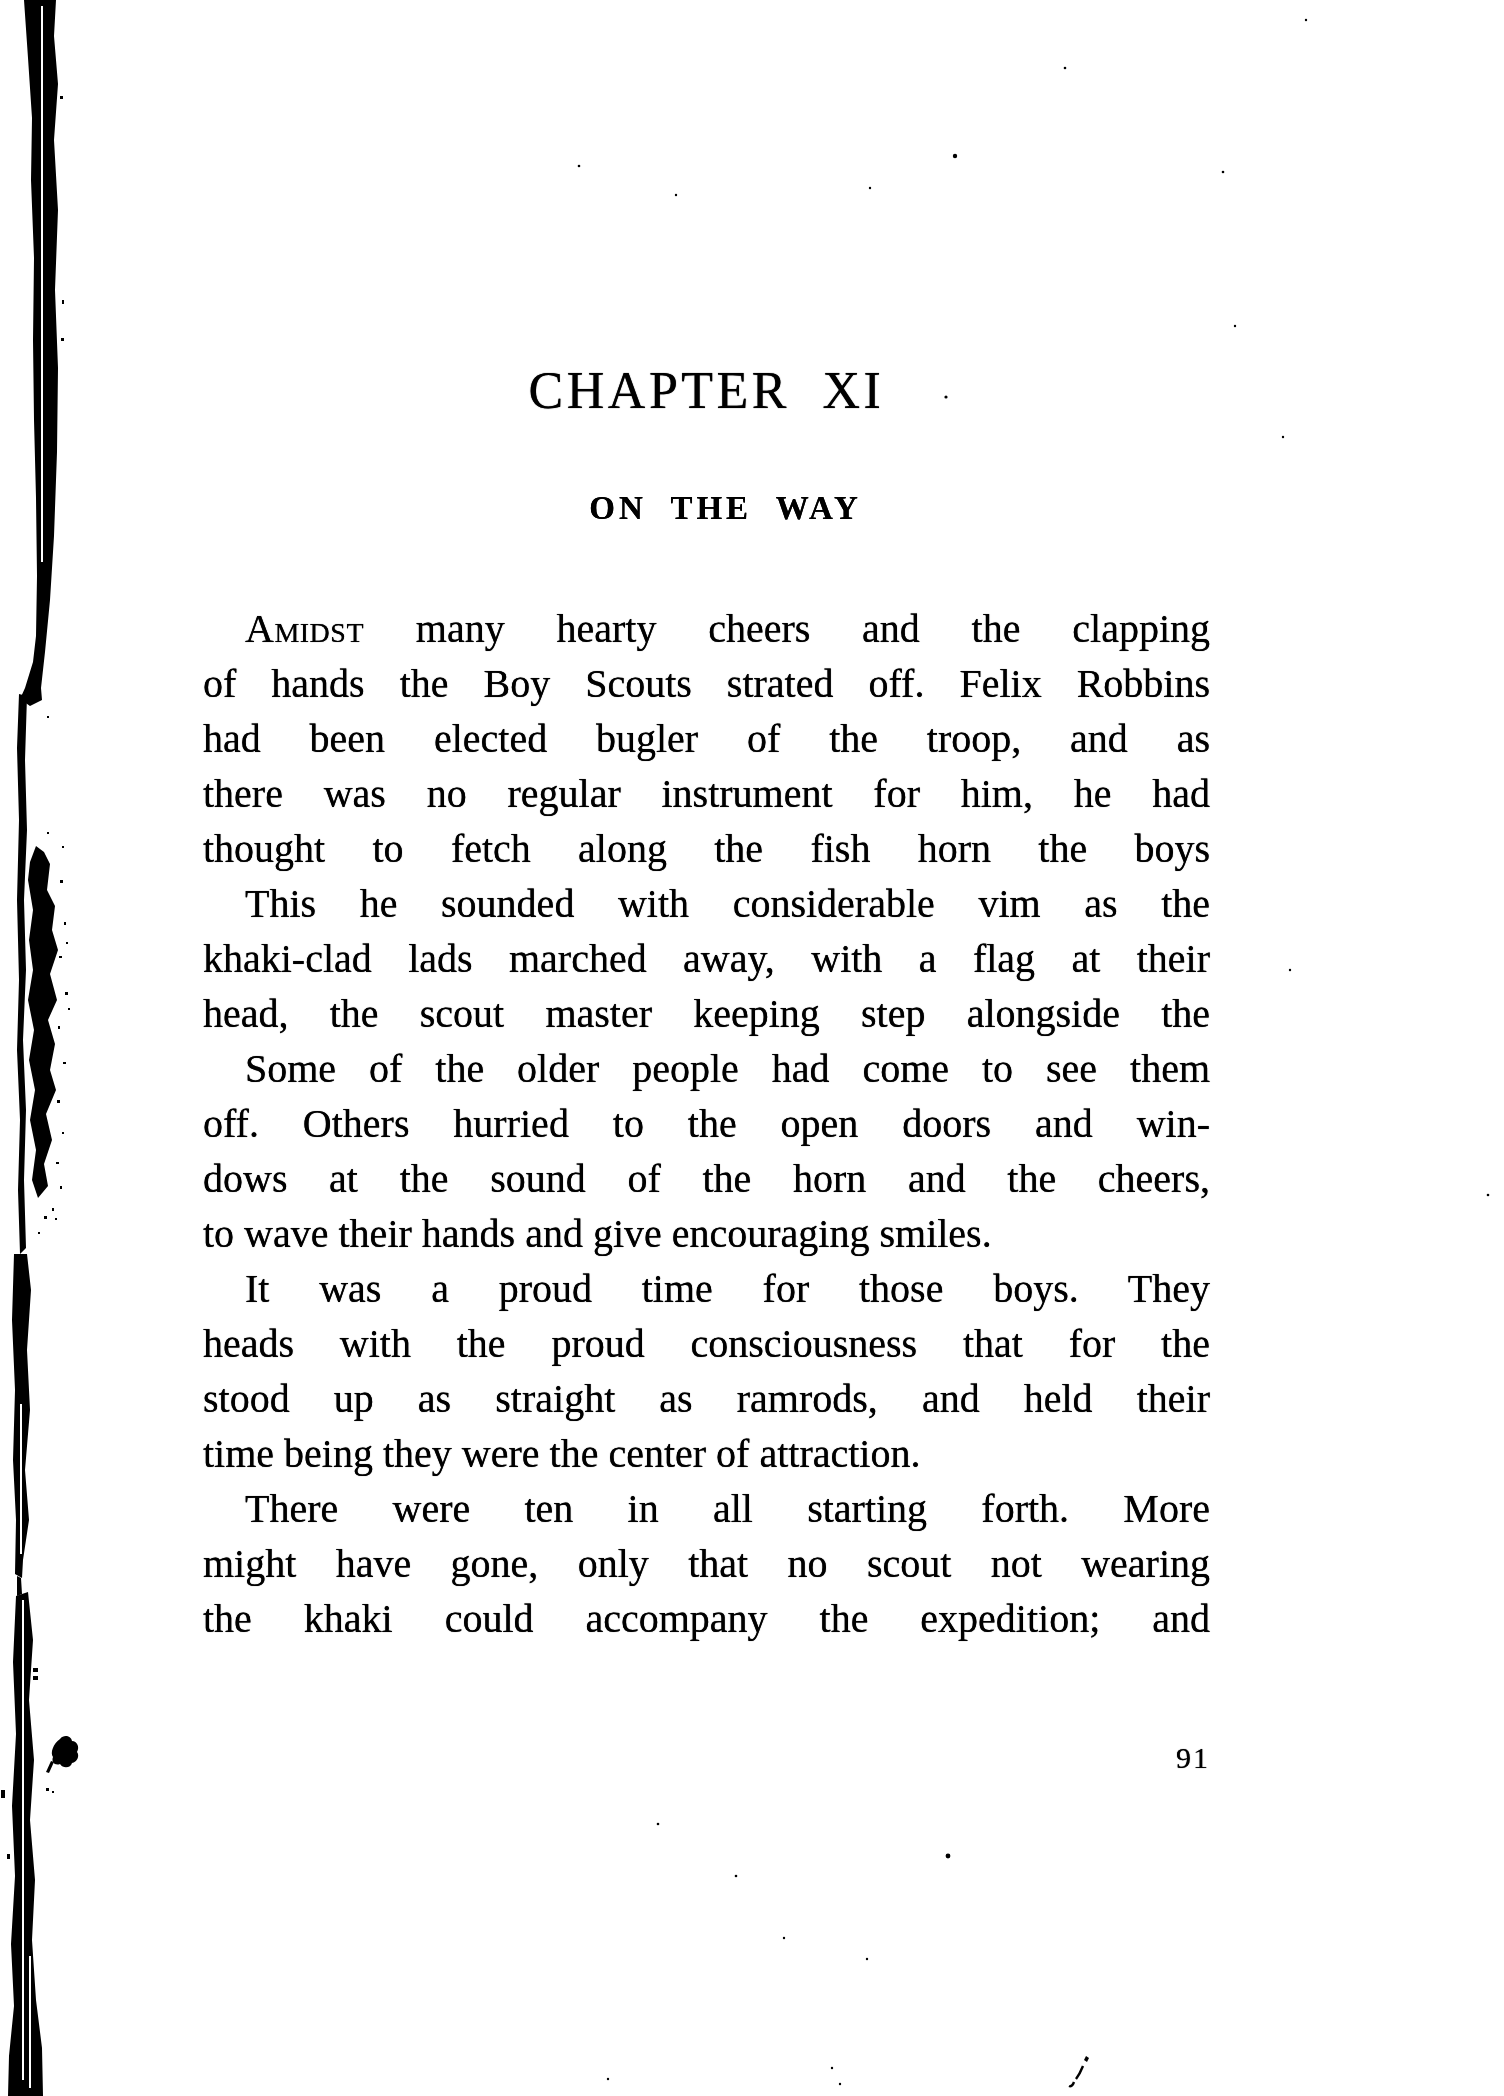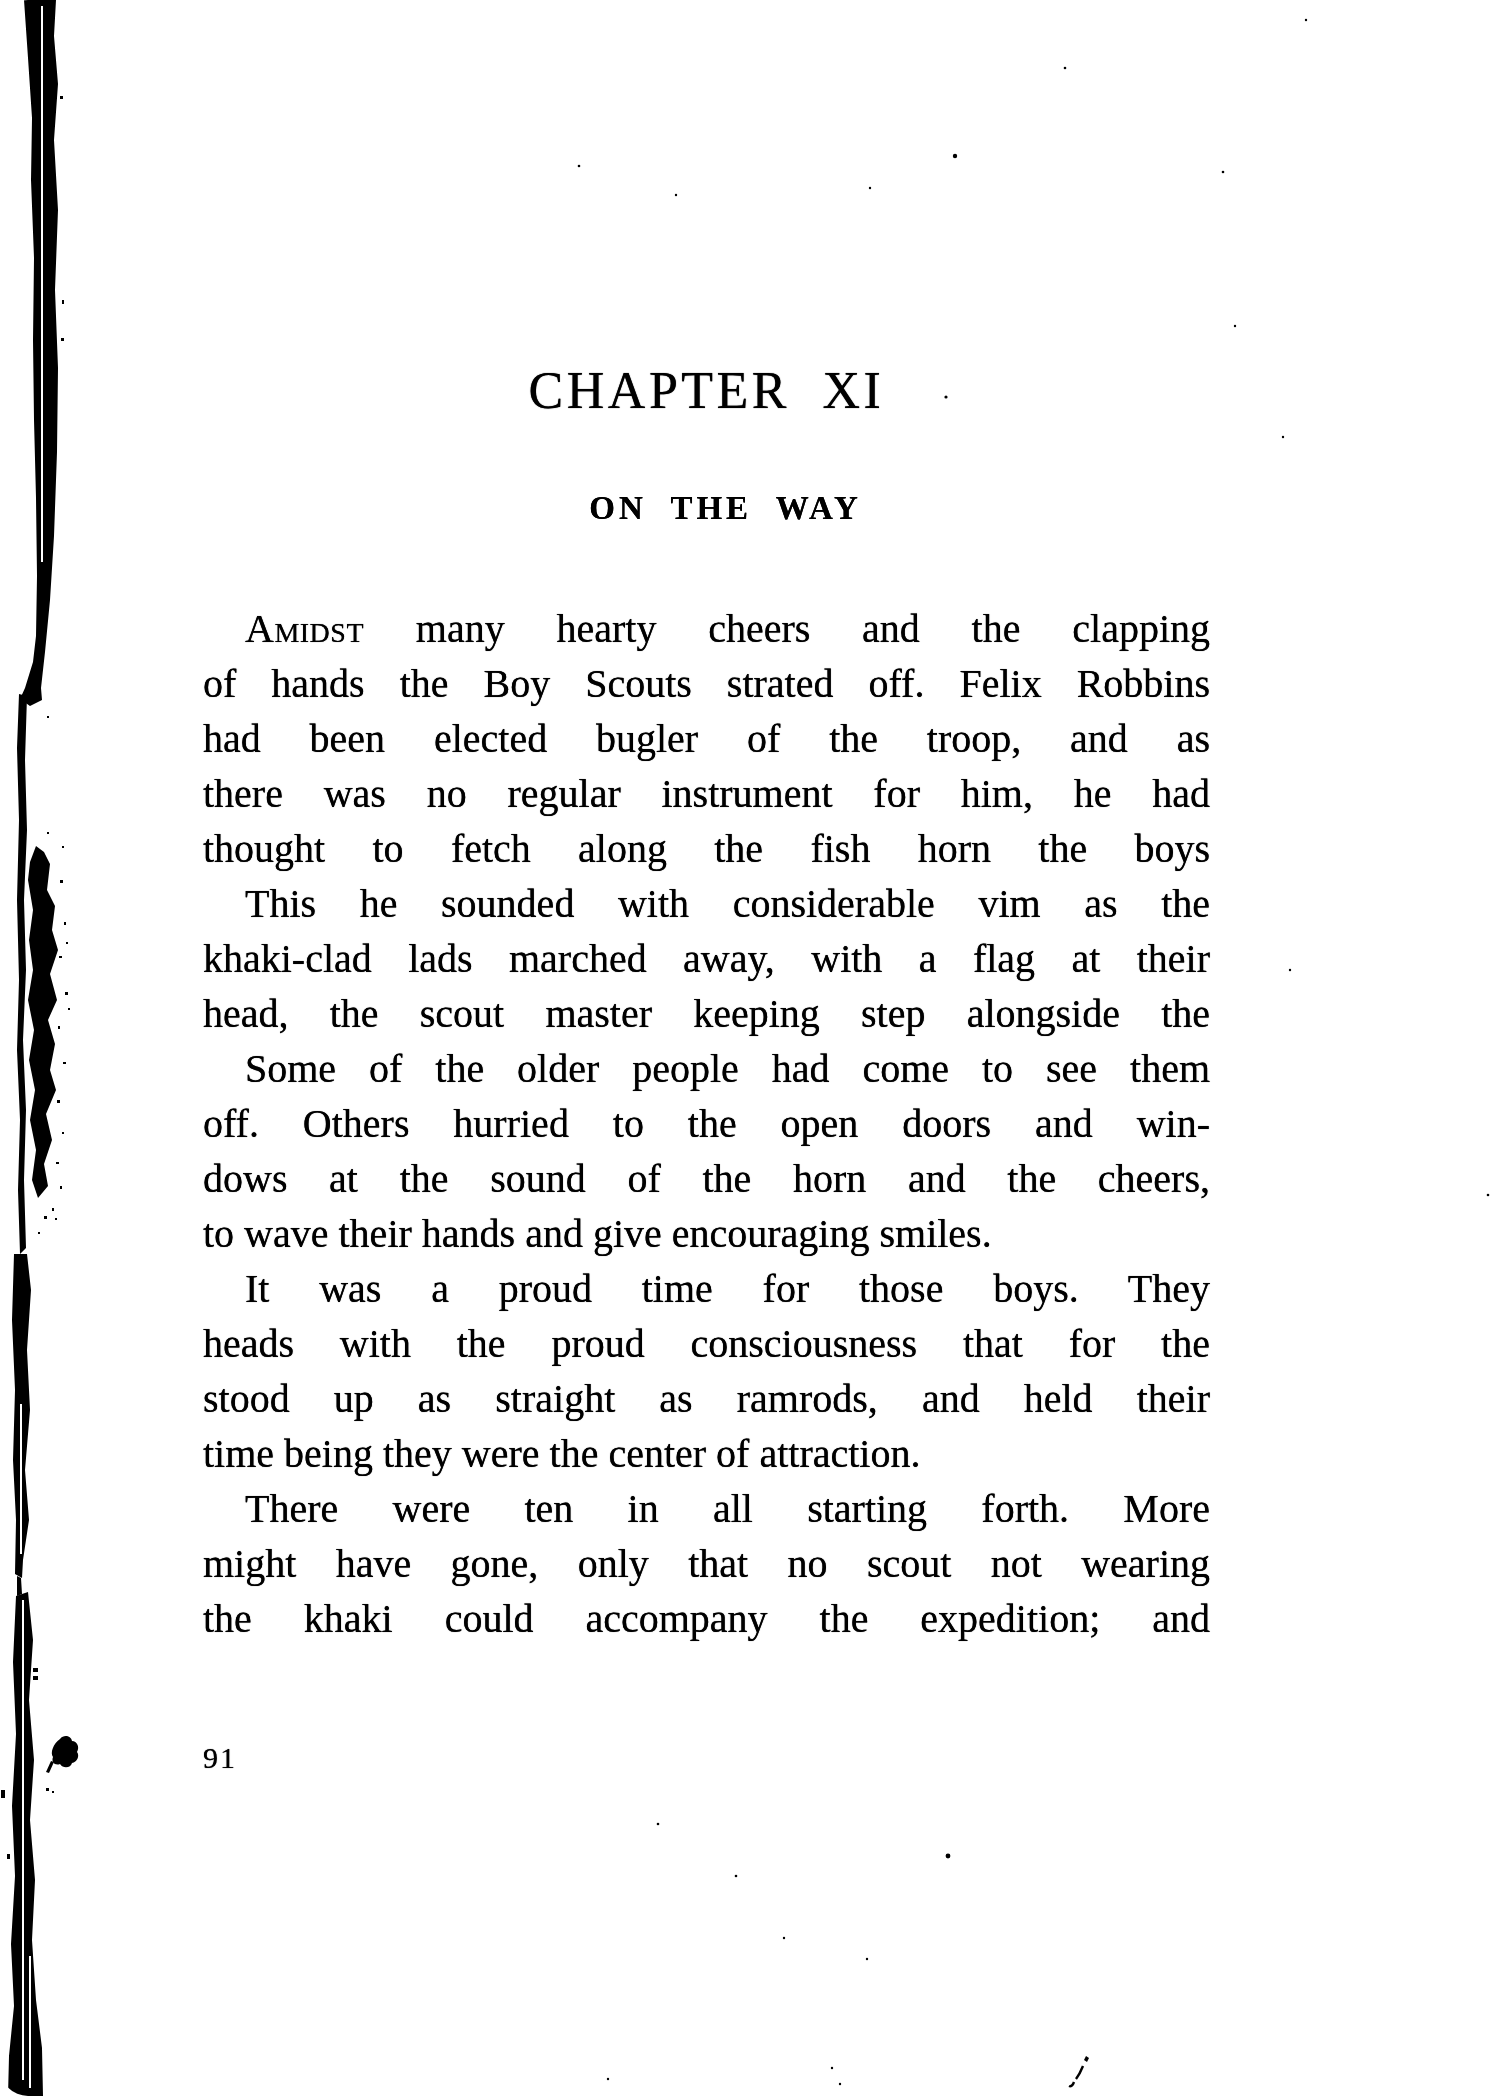--- a/index.html
+++ b/index.html
@@ -3,21 +3,20 @@
 <meta charset="utf-8">
 <style>
   html,body { margin:0; padding:0; background:#ffffff; }
   .page {
     position:relative;
     width:1504px; height:2096px;
     background:#ffffff;
     color:#000000;
     overflow:hidden;
     font-family:"Liberation Serif","DejaVu Serif",serif;
-    border-radius:28px;
   }
   .artifacts {
     position:absolute; left:0; top:0;
     pointer-events:none;
   }
   .chapter {
     position:absolute; left:203px; top:365px; width:1007px;
     margin:0;
     font-size:52px; font-weight:400; line-height:52px;
     letter-spacing:3.5px; word-spacing:16px;
@@ -41,21 +40,21 @@
     text-align:justify;
     text-align-last:justify;
     white-space:normal;
   }
   .ln.flush { text-align-last:left; }
   .ln.indent { text-indent:42px; }
   .smallcaps { font-variant:small-caps; letter-spacing:0.5px; }
   .pagenum {
     position:absolute; left:203px; top:1743px; width:1007px;
     font-size:30px; line-height:30px; letter-spacing:2px;
-    text-align:left;
+    text-align:right;
     text-shadow:0 0 0.8px #000;
   }
 </style>
 </head>
 <body>
 
 <div class="page">
 
   <svg class="artifacts" width="1504" height="2096" viewBox="0 0 1504 2096" aria-hidden="true">
     <g fill="#000000" stroke="none">

